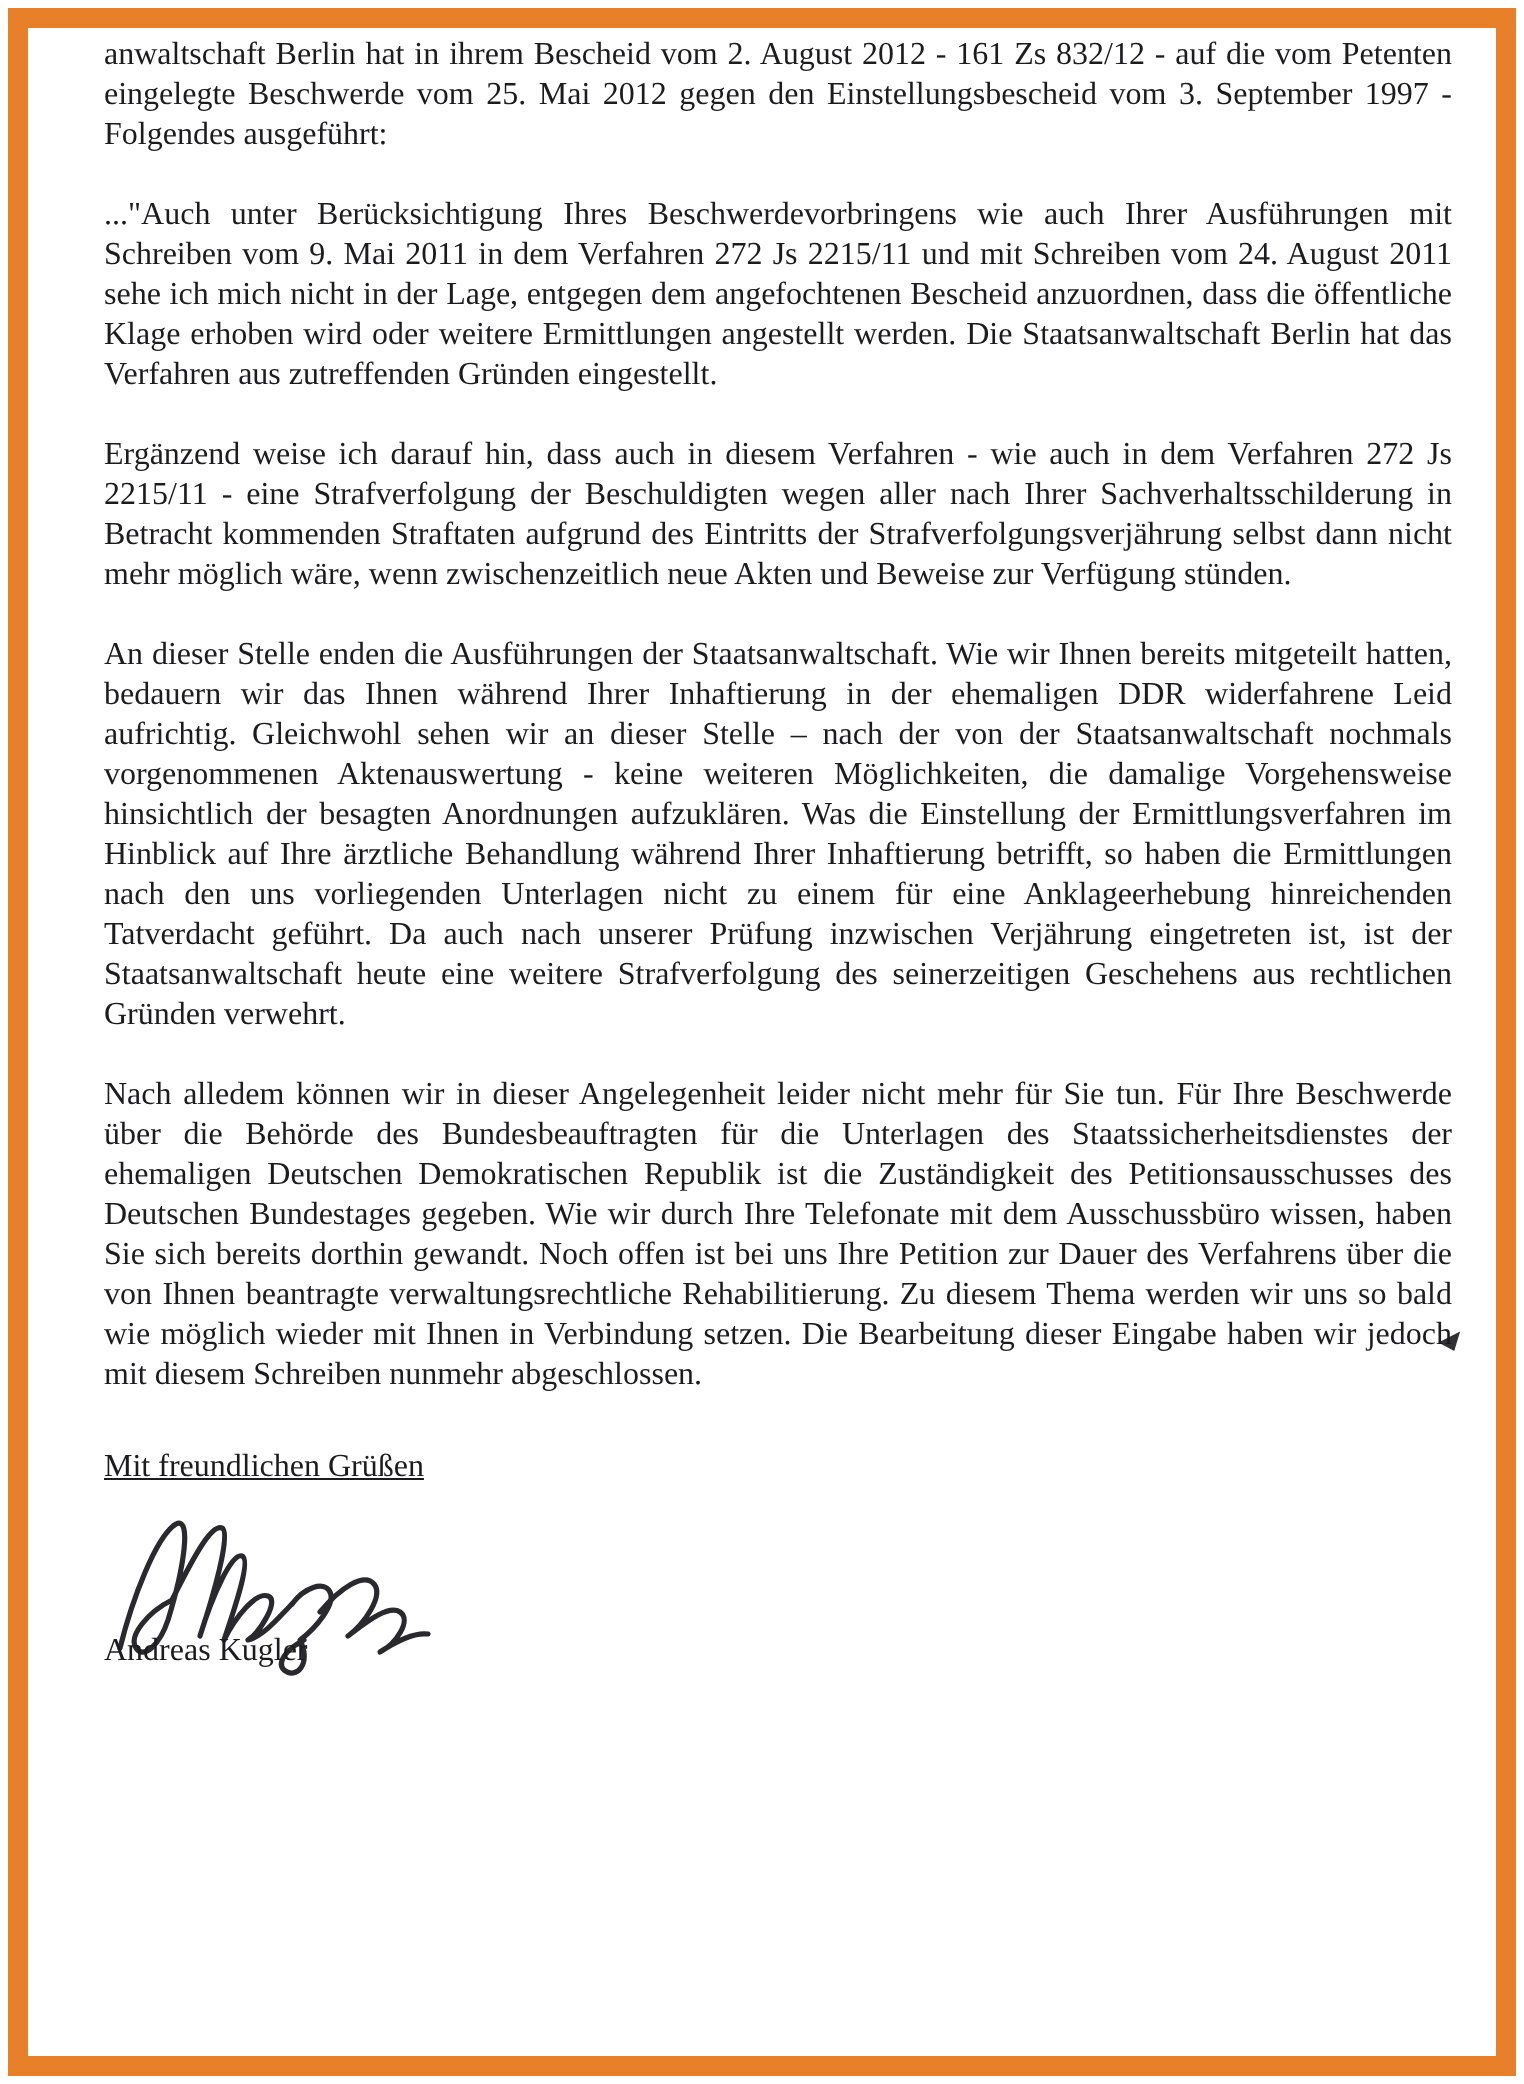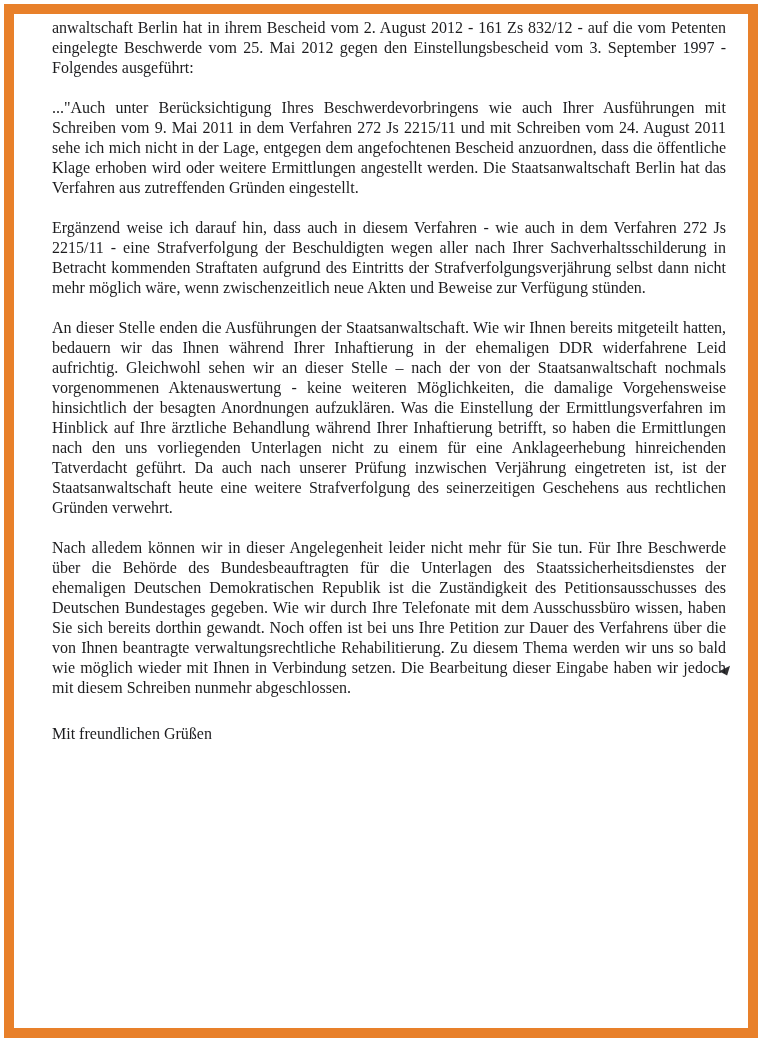--- a/index.html
+++ b/index.html
@@ -41,20 +41,21 @@
     hyphens: auto;
     margin-left: 16px;
     -webkit-hyphens: auto;
   }
   .para {
     margin: 0 0 20px 0;
   }
   .closing {
     margin: 26px 0 0 0;
     text-align: left;
+    text-decoration: underline;
   }
   .sig-block {
     position: relative;
     height: 96px;
     margin-top: 4px;
   }
   .signature {
     position: absolute;
     left: -4px;
     top: 2px;
@@ -96,16 +97,24 @@
 
   <div class="content">
     <p class="para">anwaltschaft Berlin hat in ihrem Bescheid vom 2. August 2012 - 161 Zs 832/12 - auf die vom Petenten eingelegte Beschwerde vom 25. Mai 2012 gegen den Einstellungsbescheid vom 3. September 1997 - Folgendes ausgeführt:</p>
     <p class="para">..."Auch unter Berücksichtigung Ihres Beschwerdevorbringens wie auch Ihrer Ausführungen mit Schreiben vom 9. Mai 2011 in dem Verfahren 272 Js 2215/11 und mit Schreiben vom 24. August 2011 sehe ich mich nicht in der Lage, entgegen dem angefochtenen Bescheid anzuordnen, dass die öffentliche Klage erhoben wird oder weitere Ermittlungen angestellt werden. Die Staatsanwaltschaft Berlin hat das Verfahren aus zutreffenden Gründen eingestellt.</p>
     <p class="para">Ergänzend weise ich darauf hin, dass auch in diesem Verfahren - wie auch in dem Verfahren 272 Js 2215/11 - eine Strafverfolgung der Beschuldigten wegen aller nach Ihrer Sachverhaltsschilderung in Betracht kommenden Straftaten aufgrund des Eintritts der Strafverfolgungsverjährung selbst dann nicht mehr möglich wäre, wenn zwischenzeitlich neue Akten und Beweise zur Verfügung stünden.</p>
     <p class="para">An dieser Stelle enden die Ausführungen der Staatsanwaltschaft. Wie wir Ihnen bereits mitgeteilt hatten, bedauern wir das Ihnen während Ihrer Inhaftierung in der ehemaligen DDR widerfahrene Leid aufrichtig. Gleichwohl sehen wir an dieser Stelle – nach der von der Staatsanwaltschaft nochmals vorgenommenen Aktenauswertung - keine weiteren Möglichkeiten, die damalige Vorgehensweise hinsichtlich der besagten Anordnungen aufzuklären. Was die Einstellung der Ermittlungsverfahren im Hinblick auf Ihre ärztliche Behandlung während Ihrer Inhaftierung betrifft, so haben die Ermittlungen nach den uns vorliegenden Unterlagen nicht zu einem für eine Anklageerhebung hinreichenden Tatverdacht geführt. Da auch nach unserer Prüfung inzwischen Verjährung eingetreten ist, ist der Staatsanwaltschaft heute eine weitere Strafverfolgung des seinerzeitigen Geschehens aus rechtlichen Gründen verwehrt.</p>
     <p class="para">Nach alledem können wir in dieser Angelegenheit leider nicht mehr für Sie tun. Für Ihre Beschwerde über die Behörde des Bundesbeauftragten für die Unterlagen des Staatssicherheitsdienstes der ehemaligen Deutschen Demokratischen Republik ist die Zuständigkeit des Petitionsausschusses des Deutschen Bundestages gegeben. Wie wir durch Ihre Telefonate mit dem Ausschussbüro wissen, haben Sie sich bereits dorthin gewandt. Noch offen ist bei uns Ihre Petition zur Dauer des Verfahrens über die von Ihnen beantragte verwaltungsrechtliche Rehabilitierung. Zu diesem Thema werden wir uns so bald wie möglich wieder mit Ihnen in Verbindung setzen. Die Bearbeitung dieser Eingabe haben wir jedoch mit diesem Schreiben nunmehr abgeschlossen.</p>
 
     <p class="closing">Mit freundlichen Grüßen</p>
 
+    <div class="sig-block">
+      <svg class="signature" viewBox="0 0 190 90" aria-hidden="true">
+        <path d="M12 74 C18 50 30 18 40 12 C48 8 44 34 36 60 C32 72 24 80 20 74 C16 68 26 56 38 50 C50 26 58 12 63 14 C68 16 58 50 52 68 C58 48 68 26 73 28 C78 30 68 58 64 70 C70 58 80 46 86 48 C92 50 82 66 76 70 C84 68 92 58 98 52"></path>
+        <path d="M98 52 C104 44 114 40 117 46 C120 52 110 64 102 70 C108 82 100 90 94 85 C90 81 96 74 104 70"></path>
+        <path d="M112 56 C122 44 134 36 139 42 C144 48 134 62 126 68 C134 62 146 52 152 56 C158 60 150 72 142 76 C148 72 158 66 166 67"></path>
+      </svg>
+      <div class="signer">Andreas Kugler</div>
+    </div>
   </div>
 
   <div class="ink-mark"></div>
 </div>
 
 </body></html>

